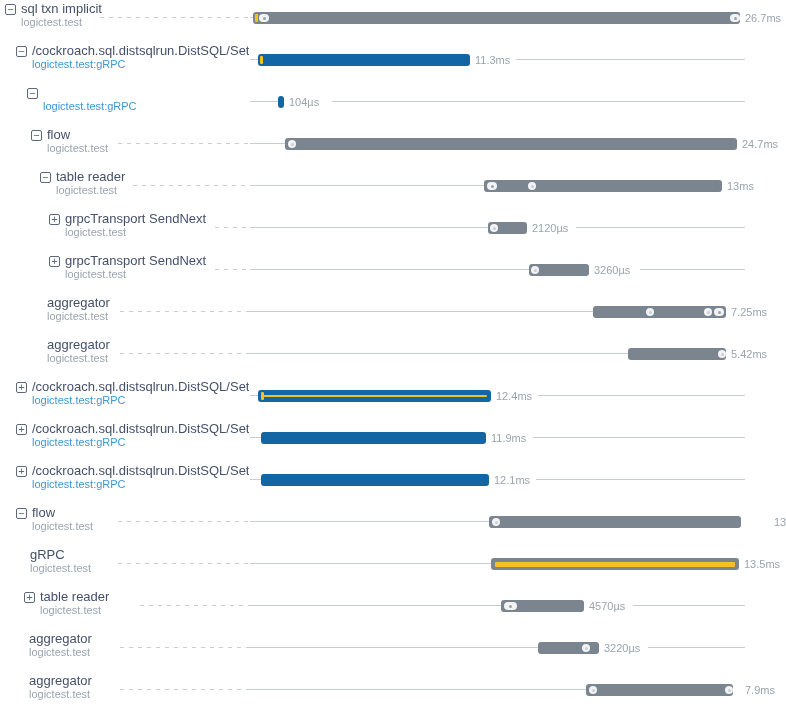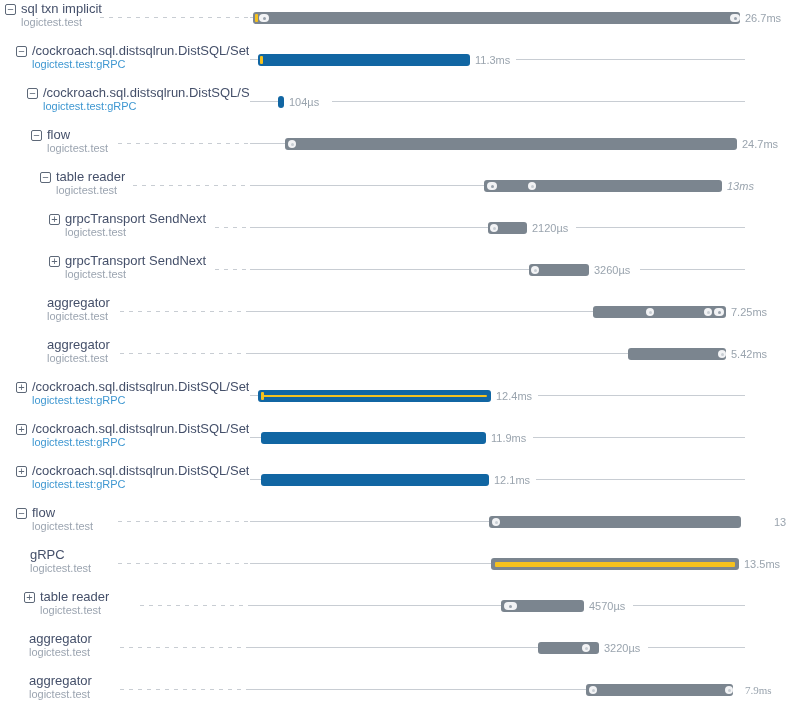--- a/index.html
+++ b/index.html
@@ -57,21 +57,20 @@
     <div class="line lead" style="left: 250px; width: 8px;"></div>
     <div class="bar blue" style="left: 258px; width: 212px;">
       
     </div>
     <span class="dur" style="left: 475px;">11.3ms</span>
     <div class="line trail" style="left: 516px; width: 229px;"></div>
   <span class="marker tick" style="left: 260px;"></span>
     </div>
     <div class="row" style="top: 84px; height: 42px;">
     <span class="exp" style="left: 27px;">−</span>
-    <div class="lab" style="left: 43px; max-width: 215px;">/cockroach.sql.distsqlrun.DistSQL/S</div>
     <div class="sub blue" style="left: 43px;">logictest.test:gRPC</div>
 
     <div class="line lead" style="left: 250px; width: 28px;"></div>
     <div class="bar blue" style="left: 278px; width: 6px;">
       
     </div>
     <span class="dur" style="left: 289px;">104µs</span>
     <div class="line trail" style="left: 332px; width: 413px;"></div>
   </div>
     <div class="row" style="top: 126px; height: 42px;">
@@ -89,21 +88,21 @@
     </div>
     <div class="row" style="top: 168px; height: 42px;">
     <span class="exp" style="left: 40px;">−</span>
     <div class="lab" style="left: 56px; max-width: 202px;">table reader</div>
     <div class="sub" style="left: 56px;">logictest.test</div>
     <div class="dash" style="left: 133px; width: 117px;"></div>
     <div class="line lead" style="left: 250px; width: 234px;"></div>
     <div class="bar gray" style="left: 484px; width: 238px;">
       
     </div>
-    <span class="dur" style="left: 727px; font-style: italic;">13ms</span>
+    <span class="dur" style="left: 727px;">13ms</span>
 
   <span class="marker pill" style="left: 487px;"></span>
       <span class="marker circle" style="left: 528px;"></span>
     </div>
     <div class="row" style="top: 210px; height: 42px;">
     <span class="exp" style="left: 49px;">+</span>
     <div class="lab" style="left: 65px; max-width: 193px;">grpcTransport SendNext</div>
     <div class="sub" style="left: 65px;">logictest.test</div>
     <div class="dash" style="left: 215px; width: 35px;"></div>
     <div class="line lead" style="left: 250px; width: 238px;"></div>
@@ -245,18 +244,18 @@
     </div>
     <div class="row" style="top: 672px; height: 42px;">
 
     <div class="lab" style="left: 29px; max-width: 229px;">aggregator</div>
     <div class="sub" style="left: 29px;">logictest.test</div>
     <div class="dash" style="left: 120px; width: 130px;"></div>
     <div class="line lead" style="left: 250px; width: 336px;"></div>
     <div class="bar gray" style="left: 586px; width: 147px;">
       
     </div>
-    <span class="dur" style="left: 745px; font-family: Liberation Serif, serif;">7.9ms</span>
+    <span class="dur" style="left: 745px;">7.9ms</span>
 
   <span class="marker circle" style="left: 589px;"></span>
       <span class="marker circle" style="left: 725px;"></span>
     </div>
   </div>
 
 </body></html>

